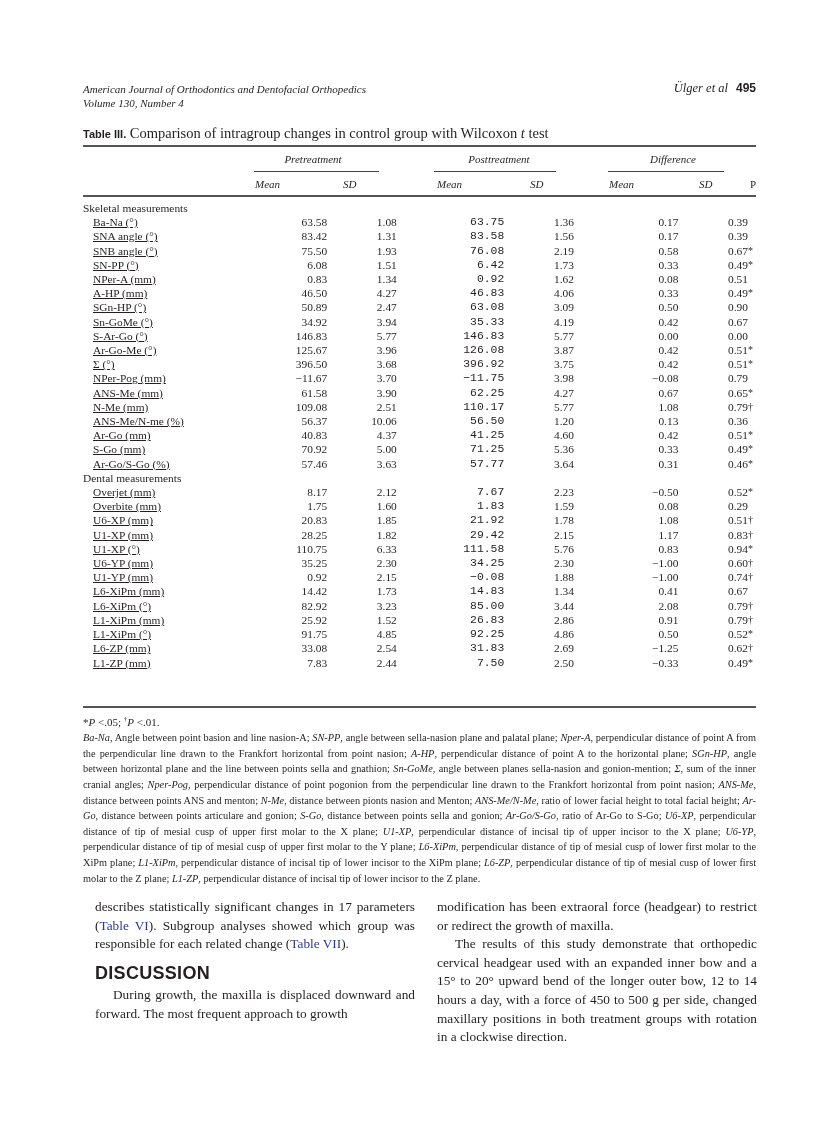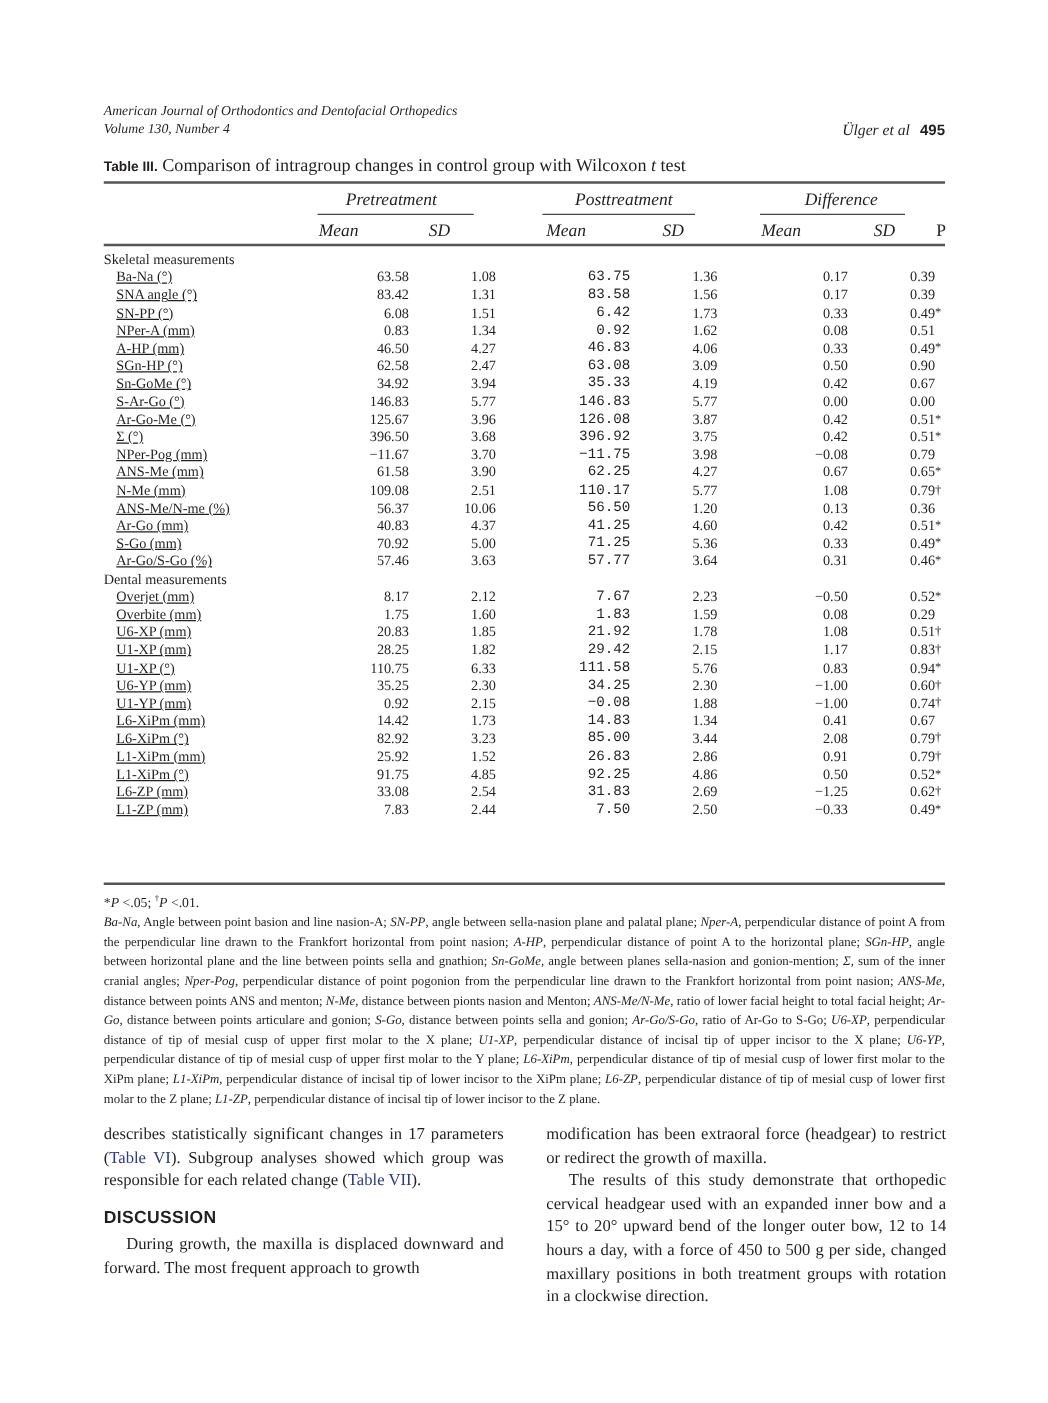--- a/index.html
+++ b/index.html
@@ -2,48 +2,48 @@
 <html><head>
 <meta charset="utf-8">
 <style>
   html, body { margin: 0; padding: 0; background: #ffffff; }
   body { width: 838px; height: 1122px; position: relative; color: #231f20;
          font-family: "Liberation Serif", "DejaVu Serif", serif; overflow: hidden; }
   .page { position: absolute; left: 83px; top: 0; width: 673px; }
 
   .running-head { position: absolute; top: 82px; left: 0; width: 673px; font-style: italic; font-size: 11px; line-height: 14px; }
   .running-head .left { position: absolute; left: 0; top: 0; }
-  .running-head .right { position: absolute; right: 0; top: -1px; font-size: 12.5px; margin-top: 16px; }
+  .running-head .right { position: absolute; right: 0; top: -1px; font-size: 12.5px; }
   .running-head .pnum { font-style: normal; font-weight: bold; font-family: "Liberation Sans", sans-serif; font-size: 12px; margin-left: 8px; }
 
   .table-title { position: absolute; top: 125px; left: 0; font-size: 14.5px; white-space: nowrap; }
   .table-title .tlabel { font-family: "Liberation Sans", sans-serif; font-weight: bold; font-size: 11px; }
   .table-title .ital { font-style: italic; }
 
   .rule-thick { position: absolute; left: 0; width: 673px; height: 2px; background: #555; }
   .rule-thin { position: absolute; height: 1px; background: #444; }
 
-  .hdr { position: absolute; font-style: italic; font-size: 14px; text-align: center; }
+  .hdr { position: absolute; font-style: italic; font-size: 11px; text-align: center; }
 
   table.data { position: absolute; left: 0; top: 201px; width: 673px; border-collapse: collapse; font-size: 11.4px; }
   table.data td { padding: 0; height: 14.2px; line-height: 14.2px; white-space: nowrap; }
   td.label { width: 150px; padding-left: 10px !important; text-decoration: underline; }
   td.group { padding-left: 0 !important; }
   td.num { text-align: right; }
   td.c1 { width: 85px; } td.c2 { width: 70px; } td.c3 { width: 108px; font-family: Liberation Mono, monospace; } td.c4 { width: 70px; }
   td.c5 { width: 105px; } td.c6 { width: 70px; } td.c7 { text-align: right; padding-right: 3px !important; font-size: 10px; }
 
   .footnote { position: absolute; left: 0; top: 712px; width: 673px; font-size: 10.3px; line-height: 15.6px; text-align: justify; }
   .footnote i { font-style: italic; }
   .sig-line { font-size: 11px; }
 
   .body-col { position: absolute; top: 898px; width: 320px; font-size: 13.3px; line-height: 18.6px; text-align: justify; }
-  .col-left { left: 0; } .col-right { left: 354px; width: 320px; }
+  .col-left { left: 12px; } .col-right { left: 354px; width: 320px; }
   .link { color: #2b3990; }
-  .section-head { font-family: "Liberation Sans", sans-serif; font-weight: bold; font-size: 14px; margin: 10px 0 4px 0; letter-spacing: 0.3px; }
+  .section-head { font-family: "Liberation Sans", sans-serif; font-weight: bold; font-size: 18px; margin: 10px 0 4px 0; letter-spacing: 0.3px; }
   .indent { text-indent: 18px; }
   p { margin: 0; }
 </style>
 </head>
 <body>
 
 <div class="page">
 
   <div class="running-head">
     <div class="left">
@@ -99,20 +99,30 @@
           <td class="label">SNA angle (°)</td>
           <td class="num c1">83.42</td>
           <td class="num c2">1.31</td>
           <td class="num c3">83.58</td>
           <td class="num c4">1.56</td>
           <td class="num c5">0.17</td>
           <td class="num c6">0.39</td>
           <td class="num c7"></td>
         </tr>
         <tr>
+          <td class="label">SNB angle (°)</td>
+          <td class="num c1">75.50</td>
+          <td class="num c2">1.93</td>
+          <td class="num c3">76.08</td>
+          <td class="num c4">2.19</td>
+          <td class="num c5">0.58</td>
+          <td class="num c6">0.67</td>
+          <td class="num c7">*</td>
+        </tr>
+        <tr>
           <td class="label">SN-PP (°)</td>
           <td class="num c1">6.08</td>
           <td class="num c2">1.51</td>
           <td class="num c3">6.42</td>
           <td class="num c4">1.73</td>
           <td class="num c5">0.33</td>
           <td class="num c6">0.49</td>
           <td class="num c7">*</td>
         </tr>
         <tr>
@@ -130,21 +140,21 @@
           <td class="num c1">46.50</td>
           <td class="num c2">4.27</td>
           <td class="num c3">46.83</td>
           <td class="num c4">4.06</td>
           <td class="num c5">0.33</td>
           <td class="num c6">0.49</td>
           <td class="num c7">*</td>
         </tr>
         <tr>
           <td class="label">SGn-HP (°)</td>
-          <td class="num c1">62.58</td>
+          <td class="num c1">50.89</td>
           <td class="num c2">2.47</td>
           <td class="num c3">63.08</td>
           <td class="num c4">3.09</td>
           <td class="num c5">0.50</td>
           <td class="num c6">0.90</td>
           <td class="num c7"></td>
         </tr>
         <tr>
           <td class="label">Sn-GoMe (°)</td>
           <td class="num c1">34.92</td>

